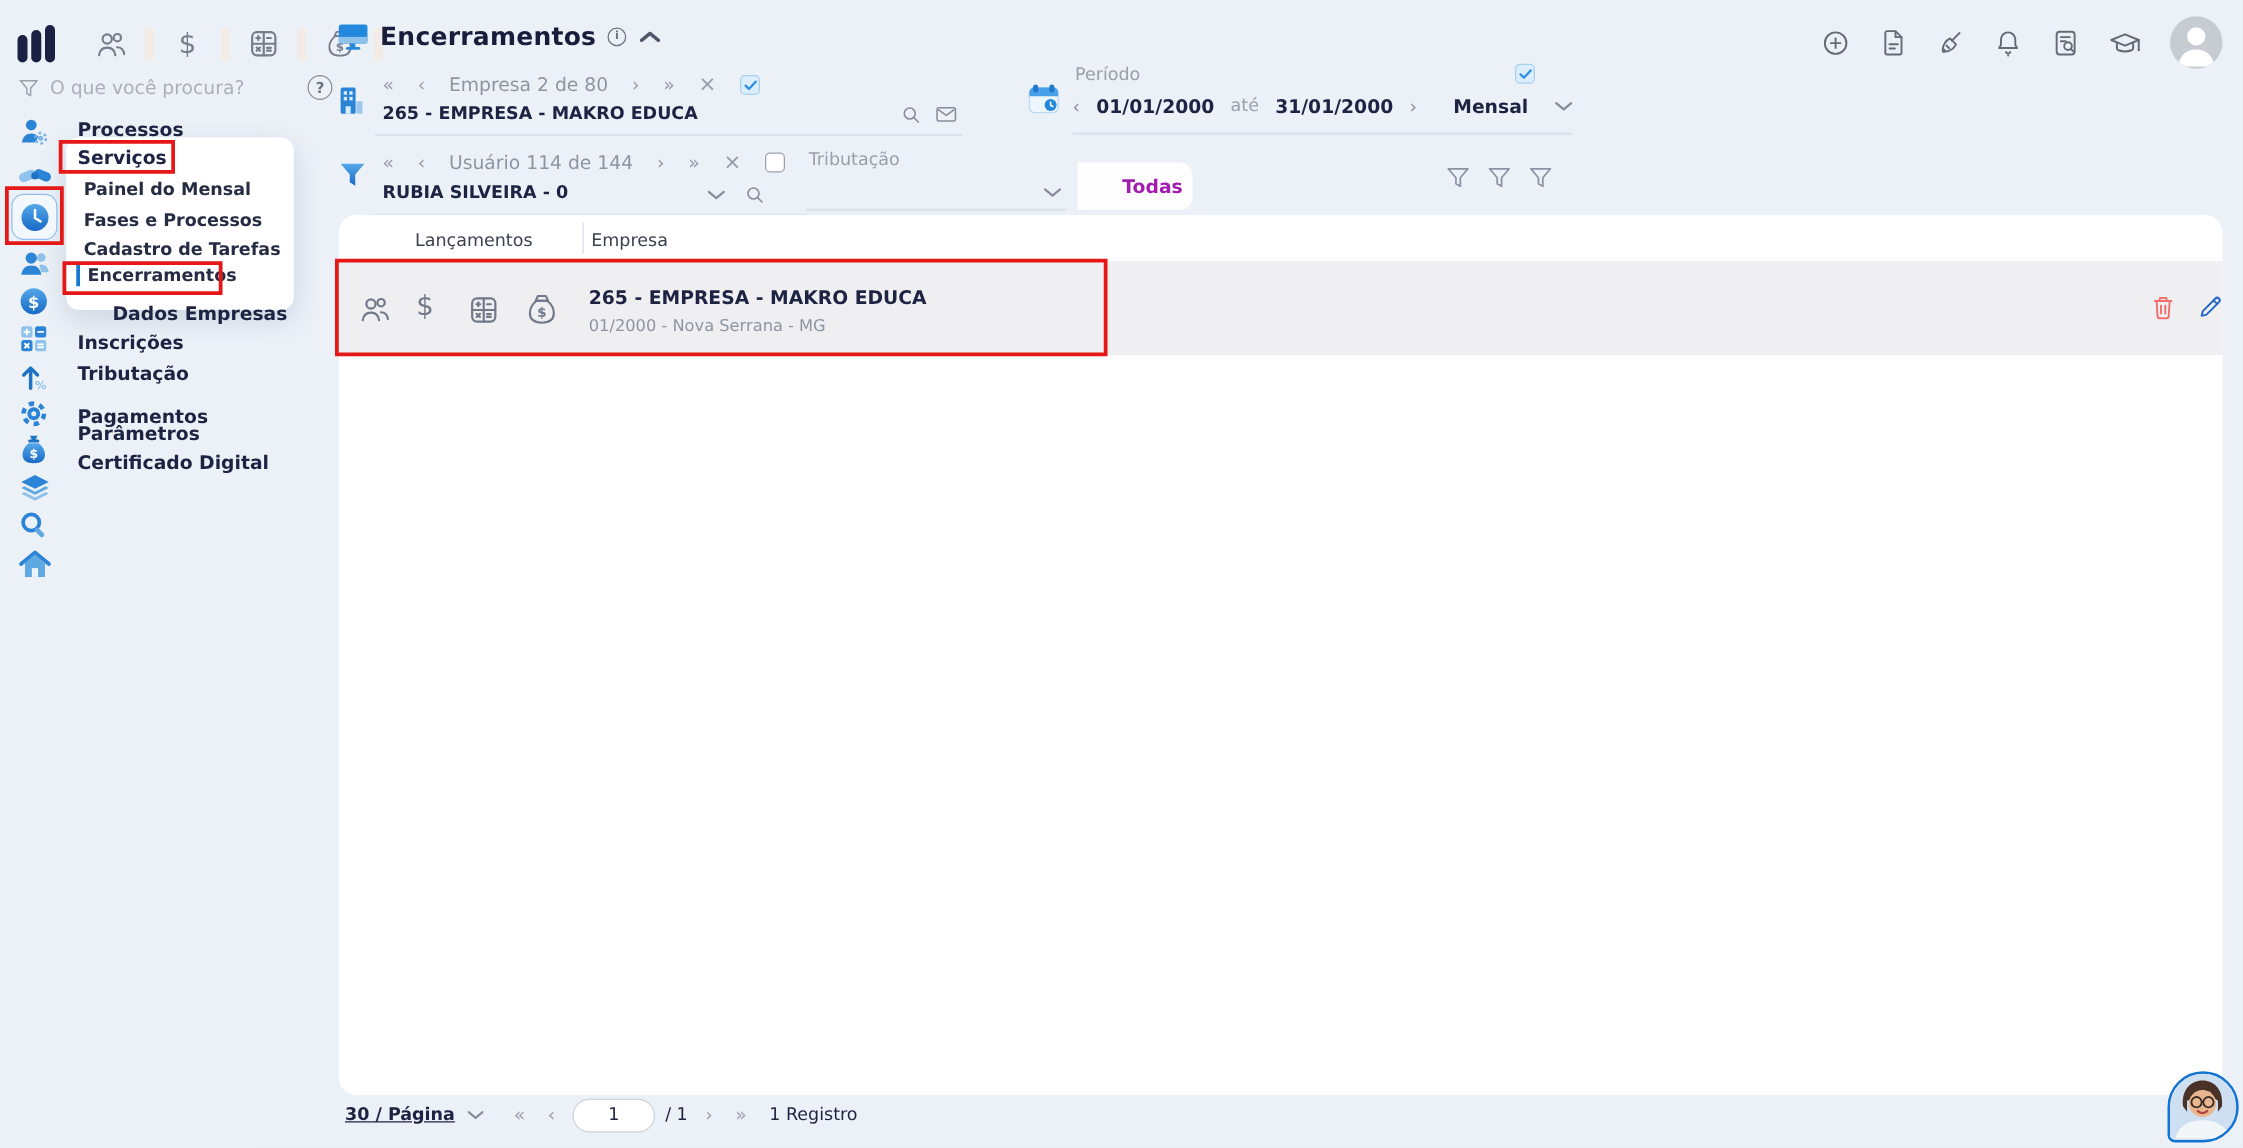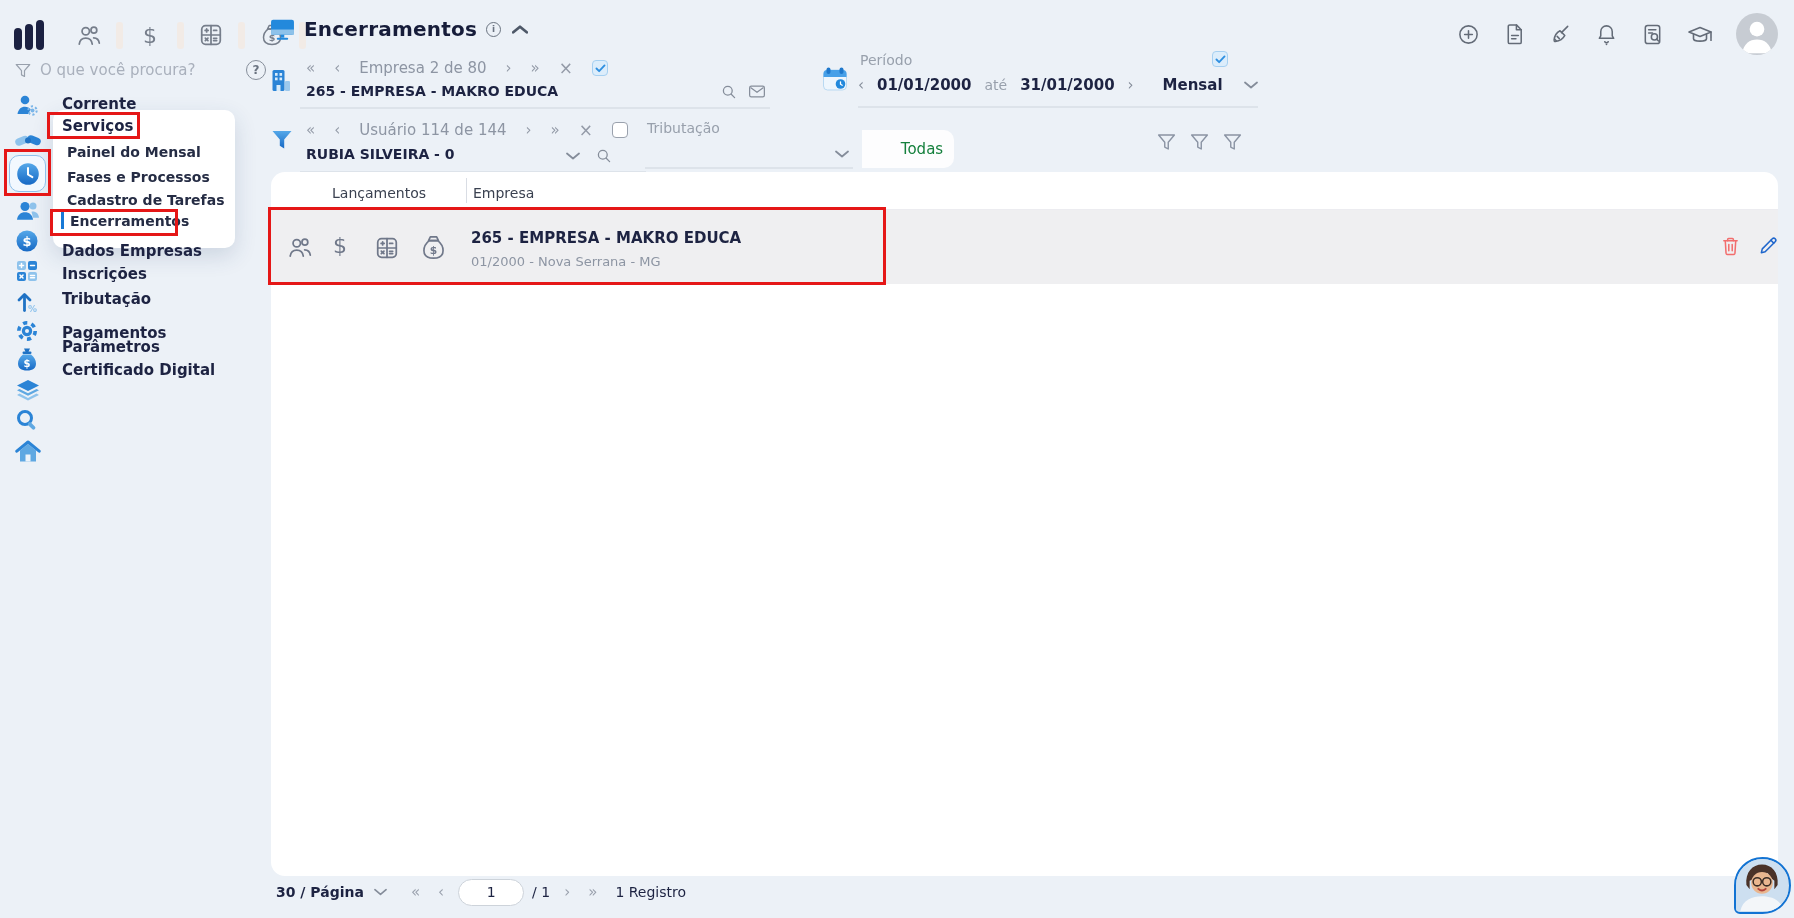--- a/index.html
+++ b/index.html
@@ -43,22 +43,22 @@
   .navline .arr{color:#949ba8;cursor:pointer;}
   .bold-val{font-size:14px;font-weight:bold;color:#1d2342;white-space:nowrap;}
   .underline{position:absolute;height:1.5px;background:#dde3ea;}
   .chk{width:16px;height:16px;border-radius:4px;display:flex;align-items:center;justify-content:center;}
   .chk.on{background:#dcedfb;border:1.5px solid #a6d0f1;color:#2e8fe0;}
   .chk.off{background:#fff;border:1.5px solid #9aa1ad;}
   .gray-lbl{font-size:14px;color:#98a0ac;}
   .chev{color:#858d9a;}
   .btn-current{width:184px;height:38px;border-radius:19px 0 0 19px;background:#1273d3;color:#fff;
      font-size:15px;font-weight:bold;display:flex;align-items:center;justify-content:center;cursor:pointer;}
-  .btn-all{width:92px;height:38px;border-radius:0 10px 10px 0;background:#fdfdfe;color:#15803d;
-     font-size:15px;font-weight:normal;display:flex;align-items:center;justify-content:center;cursor:pointer;padding-left:28px;}
+  .btn-all{width:92px;height:38px;border-radius:0 10px 10px 0;background:#fdfdfe;color:#a21caf;
+     font-size:15px;font-weight:bold;display:flex;align-items:center;justify-content:center;cursor:pointer;padding-left:28px;}
   .funnel-sm{width:21px;height:20px;color:#8a93a3;margin:0 6px;cursor:pointer;}
   
   .card{position:absolute;left:271px;top:172px;width:1507px;height:704px;background:#fff;border-radius:14px;z-index:1;}
   .th{position:absolute;top:13px;font-size:14px;color:#3a4150;}
   .col-div{position:absolute;left:195px;top:6px;width:1px;height:25px;background:#d9dde4;}
   .th-border{position:absolute;top:37px;left:0;width:100%;height:1px;background:#ececf0;}
   .row{position:absolute;top:38px;left:0;width:100%;height:74px;background:#efeff1;}
   .row-ic{position:absolute;color:#70788a;}
   .row-title{position:absolute;left:200px;top:19px;font-size:15px;font-weight:bold;color:#1d2342;}
   .row-sub{position:absolute;left:200px;top:44px;font-size:13px;color:#8d95a3;}
@@ -366,28 +366,28 @@
     </svg>
   <svg class="strip-ic" style="top:408px;height:24px;">
       <use href="#i-search-blue"></use>
     </svg>
   <svg class="strip-ic" style="top:440px;width:26px;height:24px;">
       <use href="#i-home-blue"></use>
     </svg>
 
   <div class="submenu-panel"></div>
 
-  <div class="nav-label" style="top:95px;">Corrente</div>
+  <div class="nav-label" style="top:95px;">Processos</div>
   <div class="nav-label" style="top:117px;">Serviços</div>
   <div class="submenu-item" style="top:144px;">Painel do Mensal</div>
   <div class="submenu-item" style="top:169px;">Fases e Processos</div>
   <div class="submenu-item" style="top:192px;text-align:center;">Cadastro de Tarefas</div>
   <div class="active-bar"></div>
   <div class="submenu-item" style="top:213px;left:70px;">Encerramentos</div>
-  <div class="nav-label" style="top:242px;">Dados Empresas</div>
+  <div class="nav-label" style="top:242px;margin-left:28px;">Dados Empresas</div>
   <div class="nav-label" style="top:265px;">Inscrições</div>
   <div class="nav-label" style="top:290px;">Tributação</div>
   <div class="nav-label" style="top:324px;">Pagamentos</div>
   <div class="nav-label" style="top:338px;">Parâmetros</div>
   <div class="nav-label" style="top:361px;">Certificado Digital</div>
 
   <div class="annot" style="left:47px;top:112px;width:93px;height:27px;"></div>
   <div class="annot" style="left:4px;top:149px;width:47px;height:47px;"></div>
   <div class="annot" style="left:50px;top:209px;width:128px;height:27px;"></div>
   <div class="annot" style="left:268px;top:207px;width:618px;height:78px;"></div>
@@ -522,21 +522,21 @@
       <svg class="abs" style="left:1450px;top:26px;width:19px;height:21px;color:#f26d6d;">
           <use href="#i-trash"></use>
         </svg>
       <svg class="abs" style="left:1487px;top:25px;width:21px;height:21px;color:#1f66cc;">
           <use href="#i-pencil"></use>
         </svg>
     </div>
   </div>
 
   <div class="pager">
-    <span style="font-weight:600;">30 / Página</span>
+    <span style="font-weight:600;text-decoration:underline;">30 / Página</span>
     <svg style="width:13px;height:8px;color:#858d9a;margin-left:10px;">
         <use href="#i-chev-down"></use>
       </svg>
     <span class="arr" style="margin-left:24px;">«</span>
     <span class="arr" style="margin-left:18px;">‹</span>
     <div class="page-pill" style="margin-left:14px;">1</div>
     <span style="margin-left:8px;">/ 1</span>
     <span class="arr" style="margin-left:14px;">›</span>
     <span class="arr" style="margin-left:18px;">»</span>
     <span style="margin-left:18px;">1 Registro</span>

